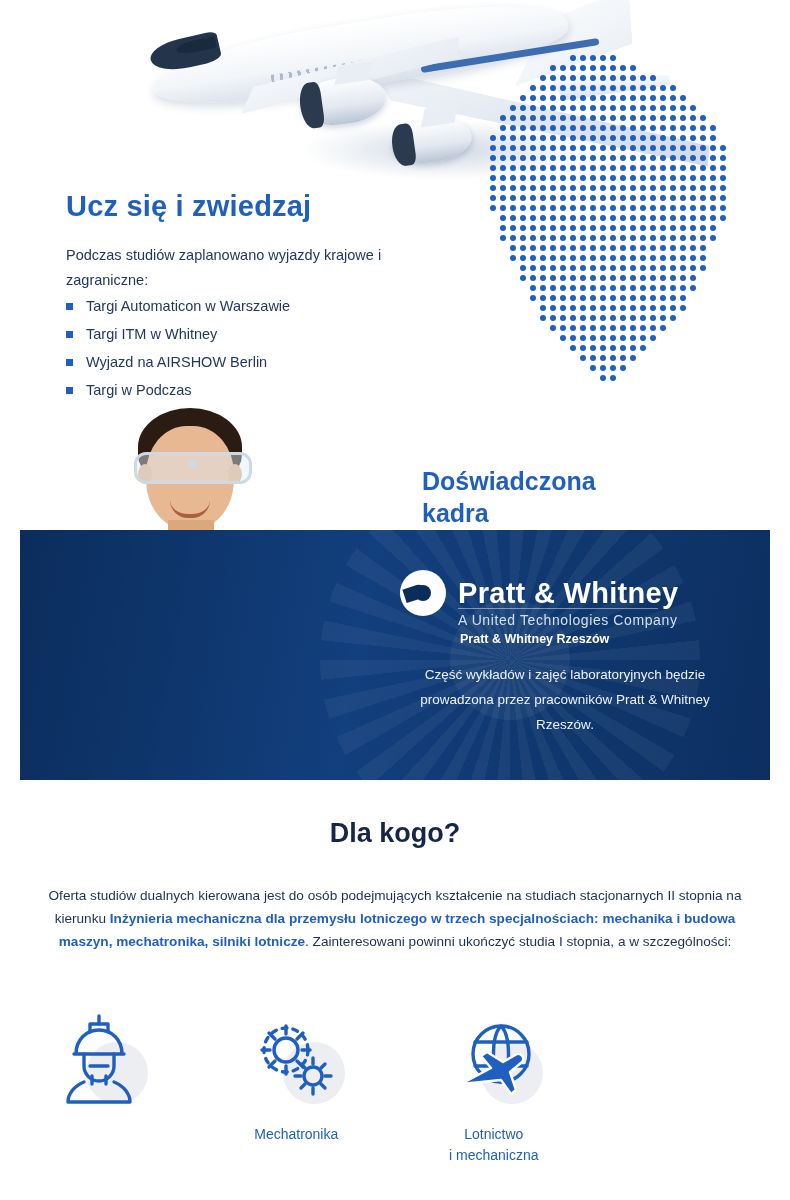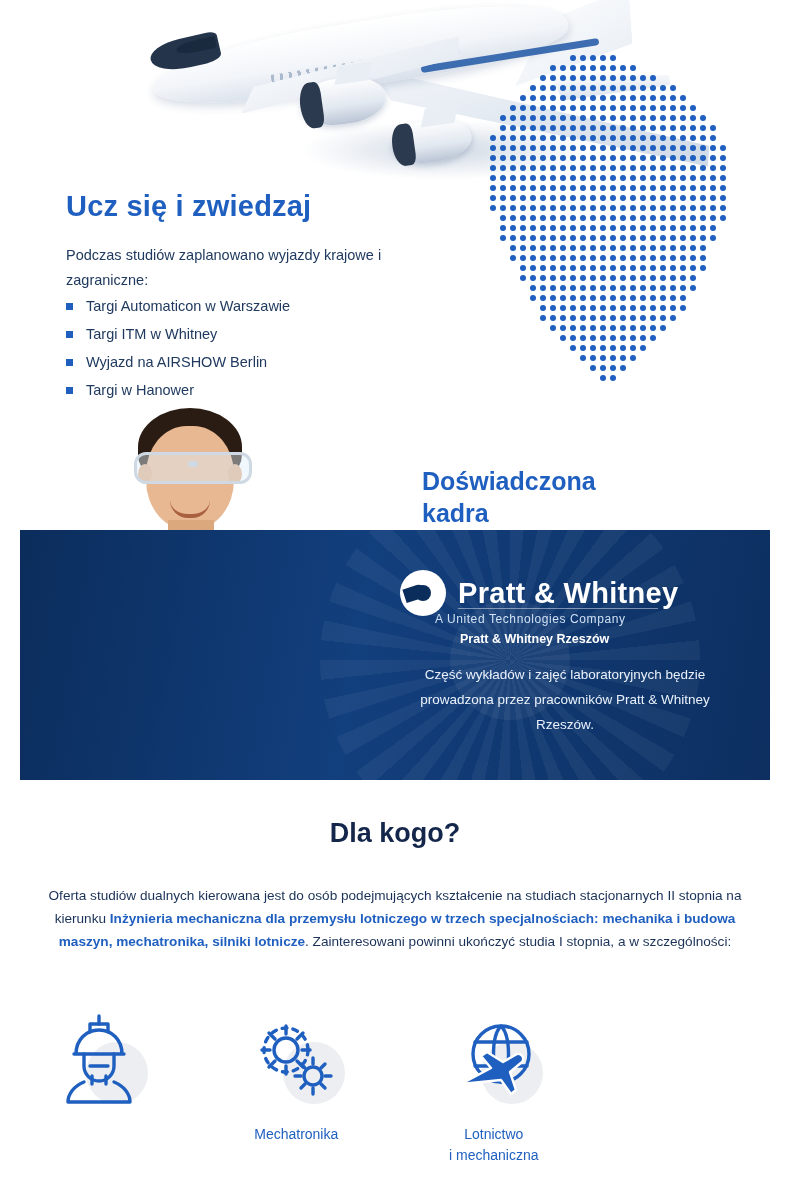--- a/index.html
+++ b/index.html
@@ -340,22 +340,22 @@
     position:absolute; left: 4px; top: 16px;
     width: 22px; height: 14px; background:#0b2d5c;
     border-radius: 0 14px 14px 0;
     transform: rotate(-18deg);
   }
   .pw-name {
     font-size: 29px; font-weight: bold; color: #ffffff; letter-spacing: .3px;
   }
   .pw-sub {
     position: absolute;
-    left: 415px; top: 82px;
-    font-size: 12px;
+    left: 438px; top: 82px;
+    font-size: 14px;
     color: #cfe0f4;
     letter-spacing: .6px;
   }
   .pw-rule {
     position:absolute; left: 438px; top: 78px; width: 200px; height:1px;
     background: rgba(255,255,255,.45);
   }
   .pw-rzeszow {
     position: absolute;
     left: 440px; top: 102px;
@@ -1024,21 +1024,21 @@
       <li>
         <span class="bullet"></span>
         <span>Targi ITM w Whitney</span>
       </li>
       <li>
         <span class="bullet"></span>
         <span>Wyjazd na AIRSHOW Berlin</span>
       </li>
       <li>
         <span class="bullet"></span>
-        <span>Targi w Hanower</span>
+        <span>Targi w Podczas</span>
       </li>
     </ul>
   </div>
 
   <div class="person">
     <div class="p-hair"></div>
     <div class="p-face"></div>
     <div class="p-ear-l"></div>
     <div class="p-ear-r"></div>
     <div class="p-goggles"></div>

